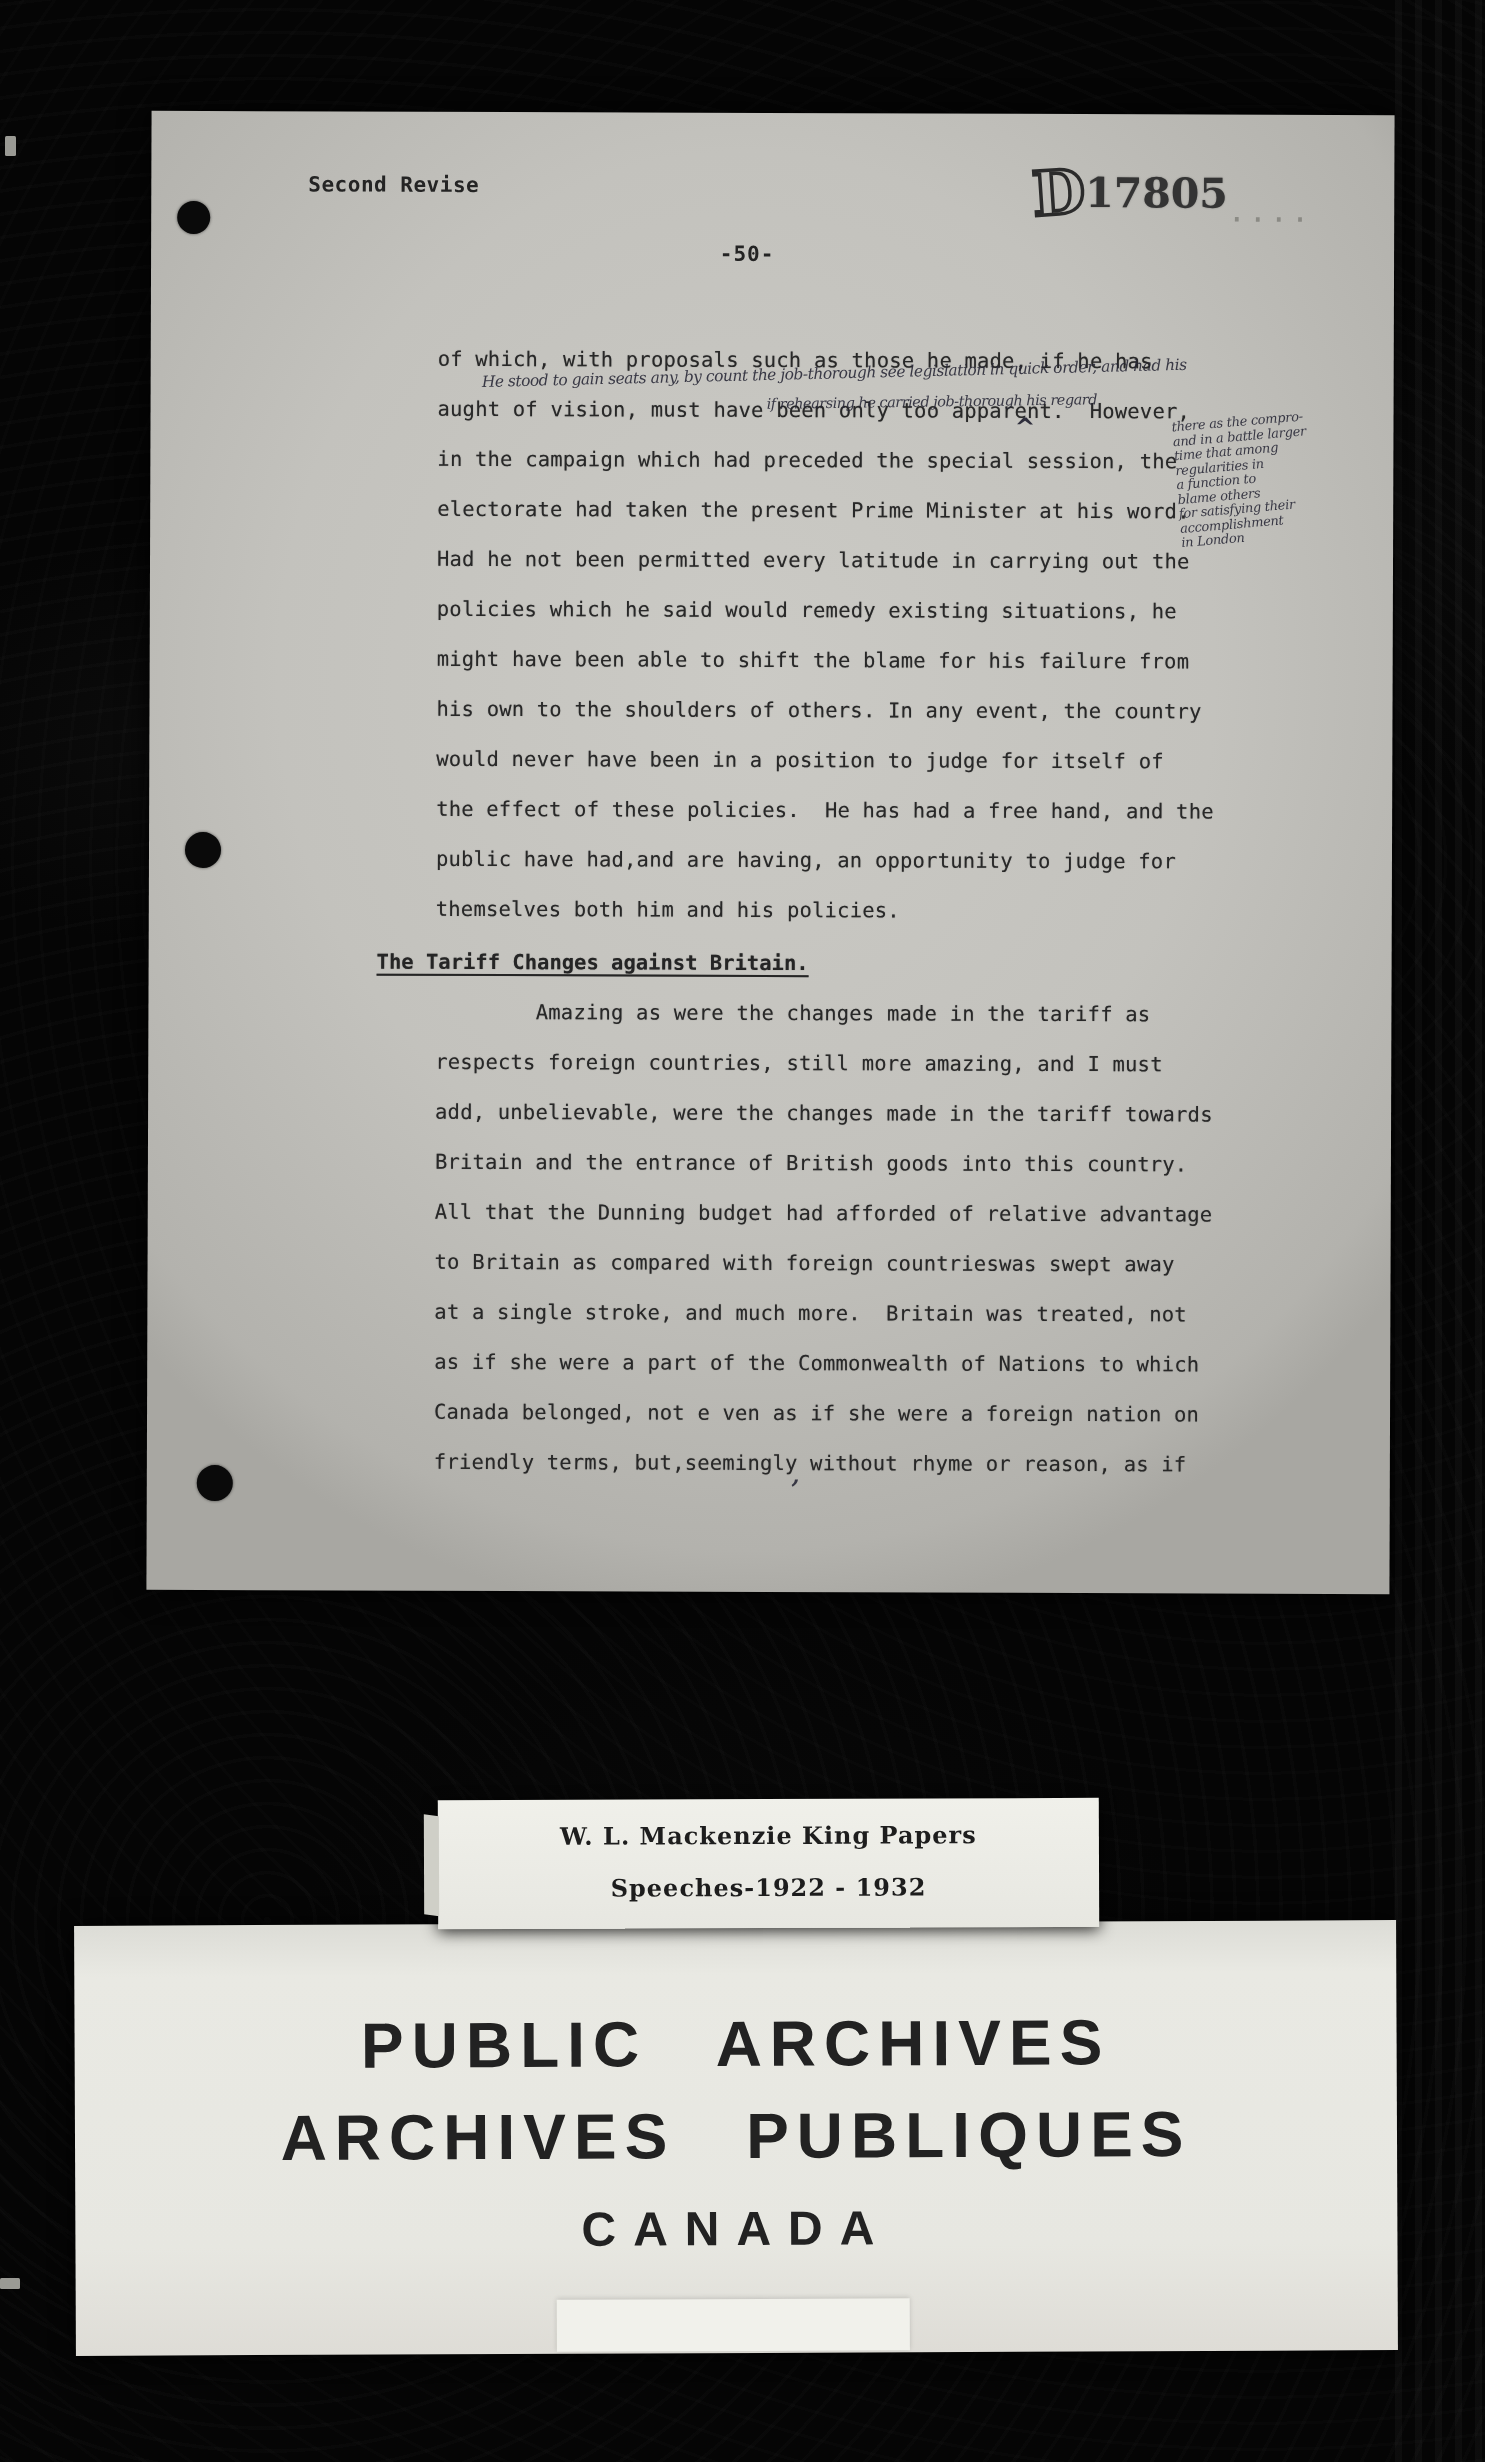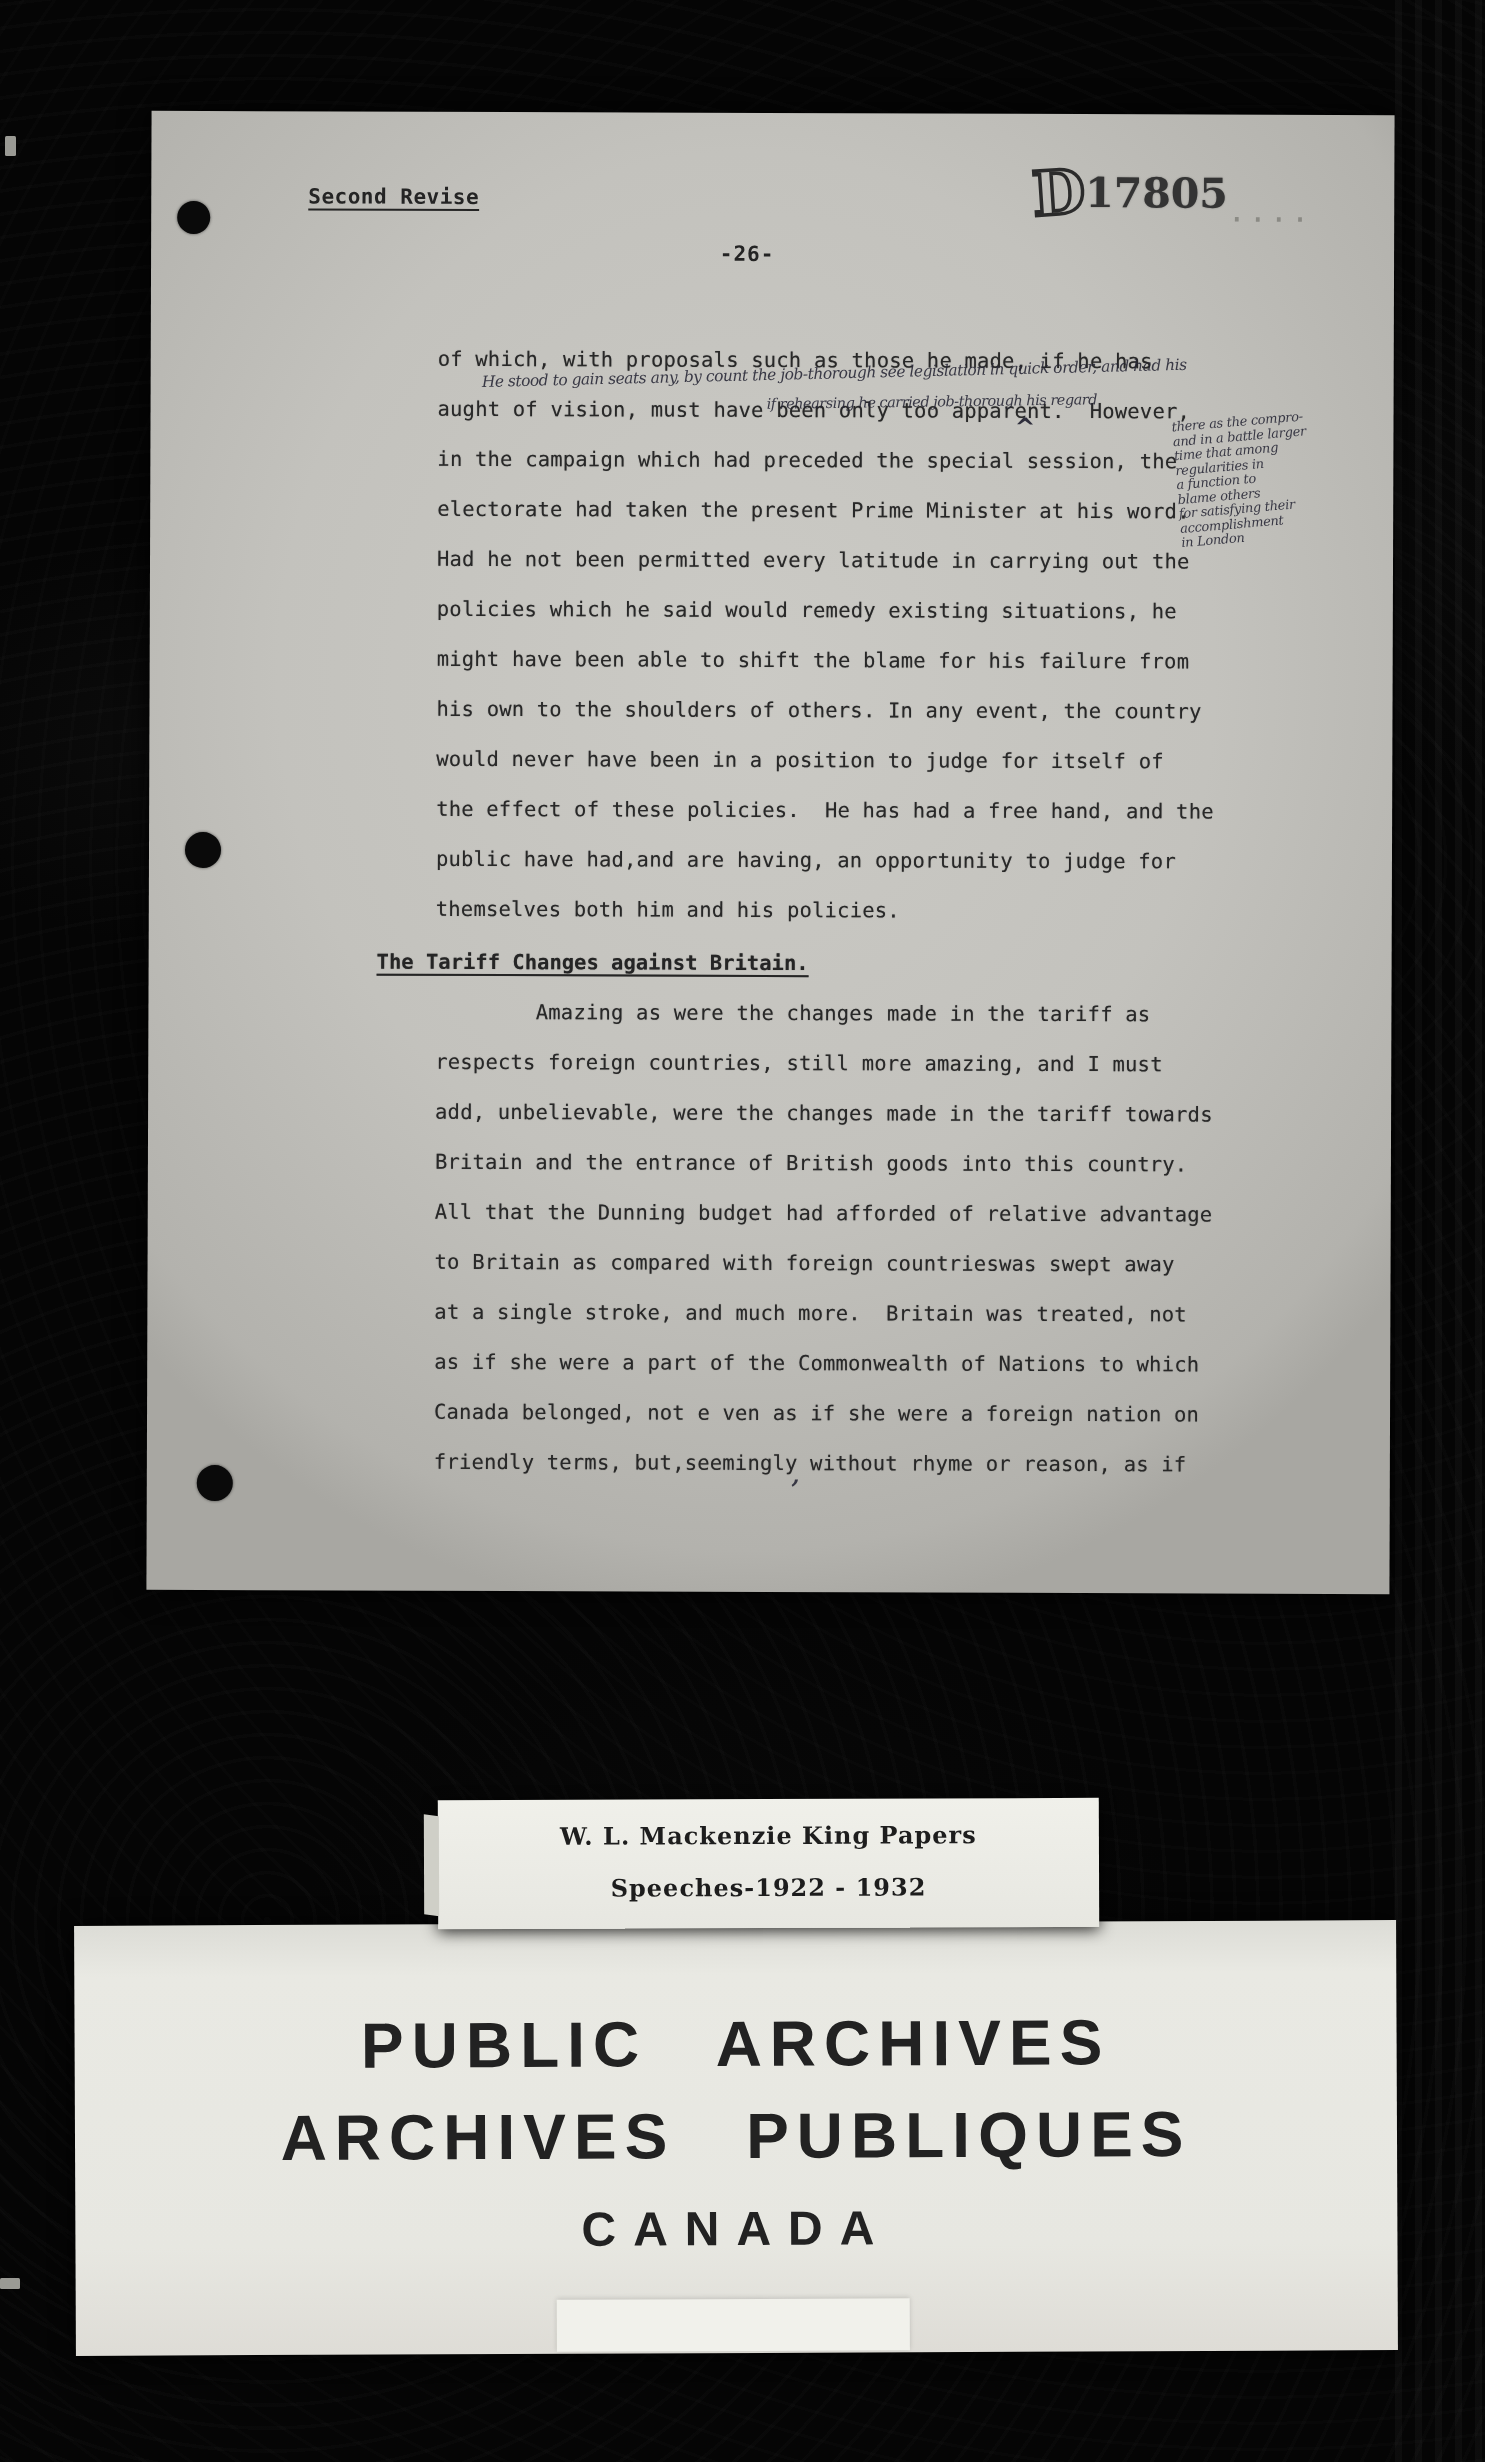--- a/index.html
+++ b/index.html
@@ -19,22 +19,22 @@
 
   
   .page{position:absolute;left:149px;top:113px;width:1243px;height:1479px;
     transform:rotate(0.2deg);
     background:
       radial-gradient(ellipse 851px 951px at 48% 38%, #cbcac5 0%, #c3c2bd 55%, #b3b2ad 92%, #a8a7a2 100%);
     box-shadow:0 0 30px rgba(0,0,0,0.9);
     color:#242424;}
   .hole{position:absolute;background:#0a0a0a;border-radius:50%;box-shadow:0 0 3px rgba(0,0,0,0.6);}
 
-  .revision{position:absolute;left:157px;top:73px;font-size:21px;font-weight:bold;
-    text-decoration:underline;text-decoration-thickness:2px;text-underline-offset:5px;
+  .revision{position:absolute;left:157px;top:61px;font-size:21px;font-weight:bold;
+    text-decoration-thickness:2px;text-underline-offset:5px;
     letter-spacing:0.5px;}
   .stamp{position:absolute;left:881px;top:43px;white-space:nowrap;}
   .stamp-letter{display:inline-block;font-family:"DejaVu Serif",serif;font-size:61px;font-weight:bold;
     color:transparent;-webkit-text-stroke:3.5px #2b2b2b;transform:rotate(-4deg);vertical-align:middle;}
   .stamp-number{display:inline-block;font-family:"DejaVu Serif",serif;font-size:41px;font-weight:bold;
     color:#343434;vertical-align:middle;text-shadow:0 0 1.5px rgba(40,40,40,0.5);}
   .stamp-dots{display:inline-block;font-size:30px;color:#55555077;letter-spacing:3px;vertical-align:bottom;}
   .page-number{position:absolute;left:521px;top:129px;width:150px;text-align:center;
     font-size:21px;font-weight:bold;letter-spacing:1px;}
 
@@ -97,21 +97,21 @@
     <div class="hole" style="left:26px;top:90px;width:33px;height:33px;"></div>
     <div class="hole" style="left:36px;top:721px;width:36px;height:36px;"></div>
     <div class="hole" style="left:50px;top:1354px;width:36px;height:36px;"></div>
 
     <div class="revision">Second Revise</div>
 
     <div class="stamp">
       <span class="stamp-letter">D</span><span class="stamp-number">17805</span><span class="stamp-dots">....</span>
     </div>
 
-    <div class="page-number">-26-</div>
+    <div class="page-number">-50-</div>
 
     <div class="typed-block" style="top:222px;">
         <div class="line">of which, with proposals such as those he made, if he has</div>
         <div class="line">aught of vision, must have been only too apparent.  However,</div>
         <div class="line">in the campaign which had preceded the special session, the</div>
         <div class="line">electorate had taken the present Prime Minister at his word.</div>
         <div class="line">Had he not been permitted every latitude in carrying out the</div>
         <div class="line">policies which he said would remedy existing situations, he</div>
         <div class="line">might have been able to shift the blame for his failure from</div>
         <div class="line">his own to the shoulders of others. In any event, the country</div>

